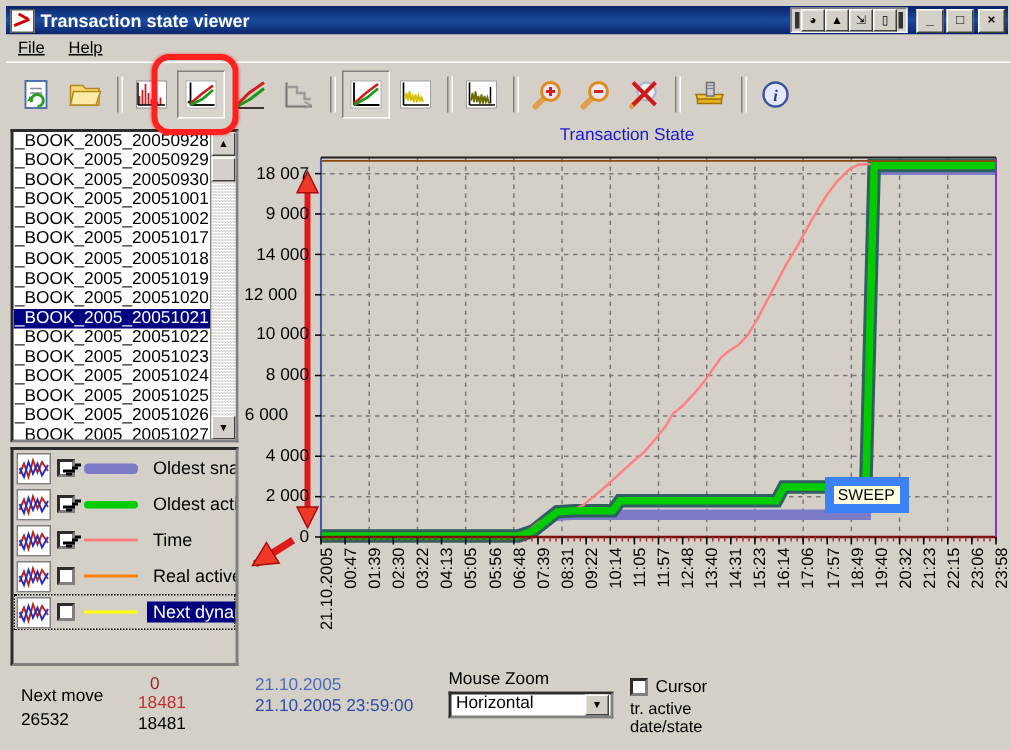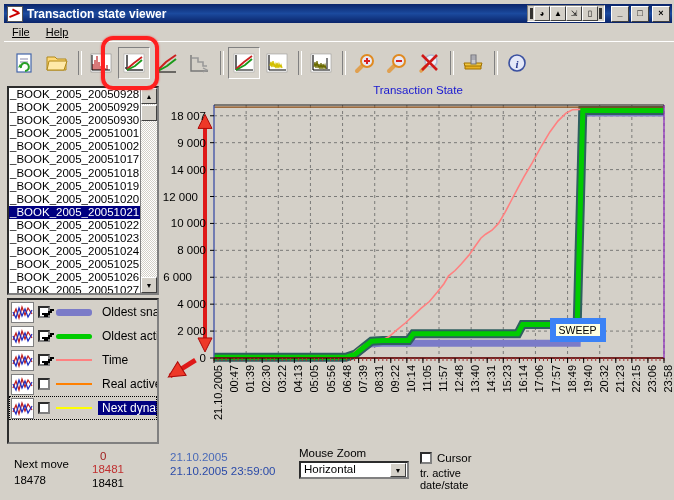--- a/index.html
+++ b/index.html
@@ -640,21 +640,21 @@
         <div class="xlab" style="left: 405.786px; top: 260px;">21:23</div>
         <div class="xlab" style="left: 421.857px; top: 260px;">22:15</div>
         <div class="xlab" style="left: 437.929px; top: 260px;">23:06</div>
         <div class="xlab" style="left: 454px; top: 260px;">23:58</div>
         <div class="sweep" style="left: 335.571px; top: 213.029px;">SWEEP</div>
       </div>
   </div>
 
   <div class="nextmove">
     <div class="lbl">Next move</div>
-    <div class="v1">18478</div>
+    <div class="v1">26532</div>
     <div class="c0">0</div>
     <div class="c1">18481</div>
     <div class="c2">18481</div>
   </div>
 
   <div class="dates">
     <div class="d1">21.10.2005</div>
     <div>21.10.2005 23:59:00</div>
   </div>
 

